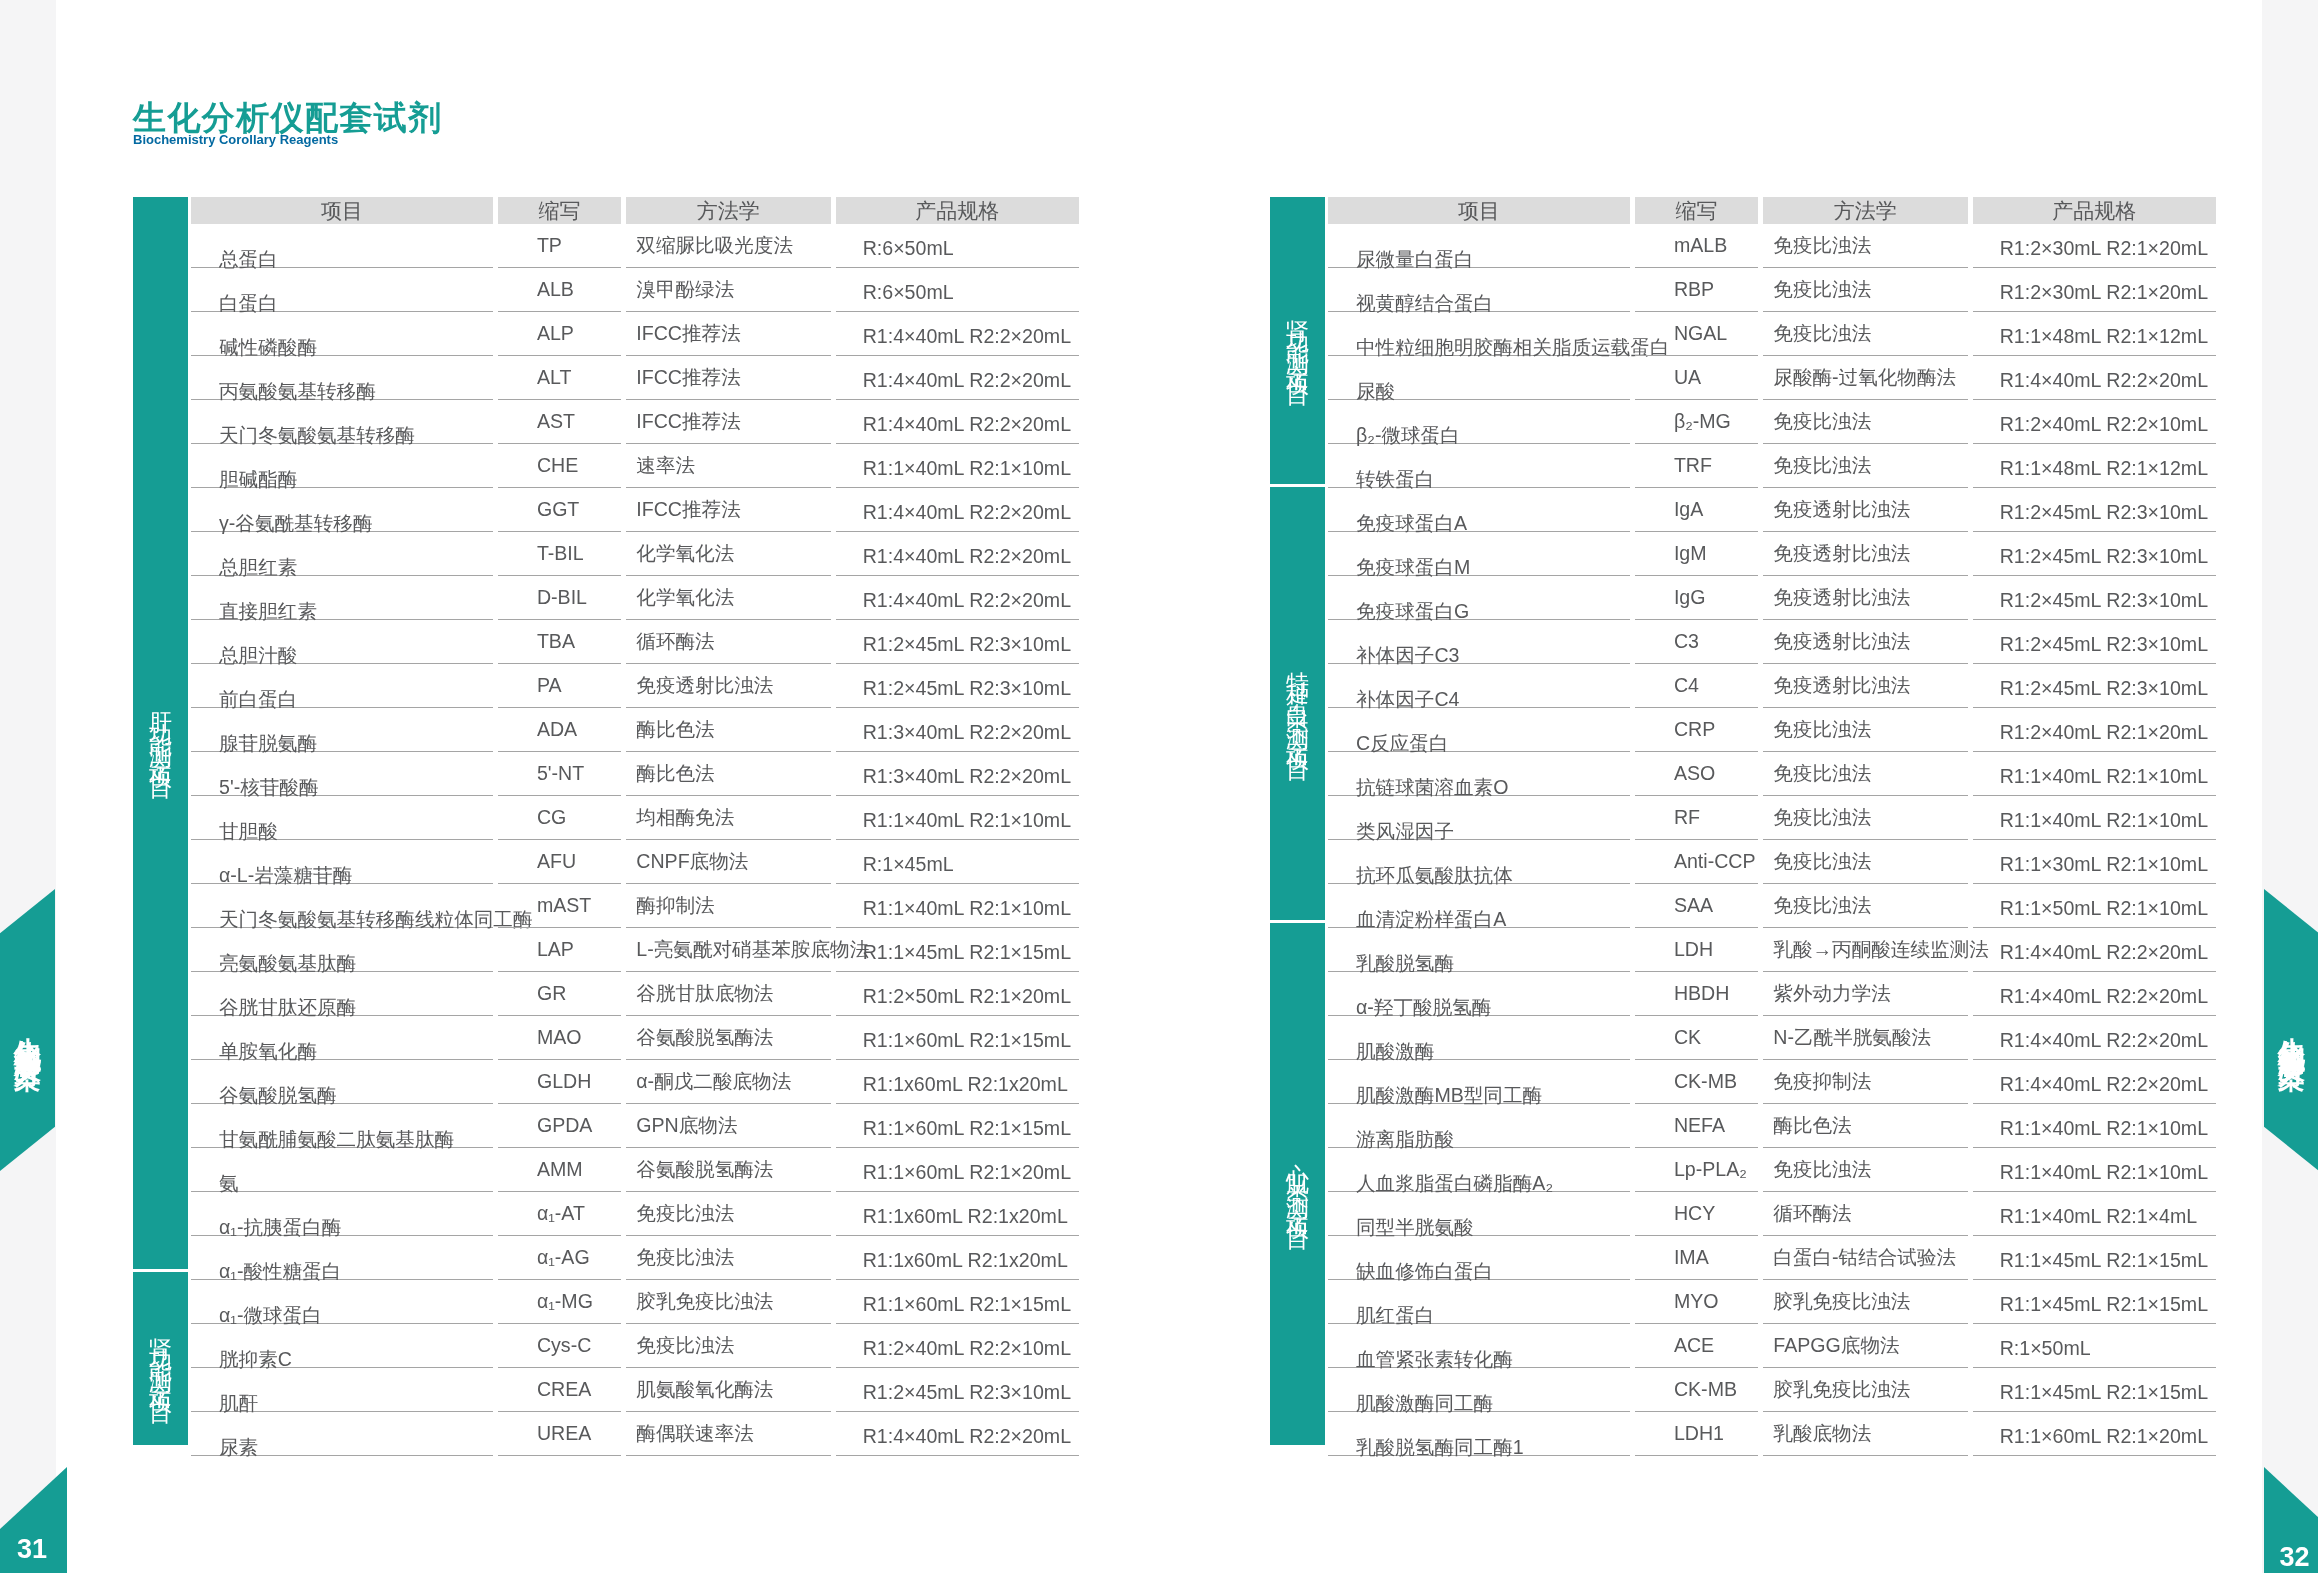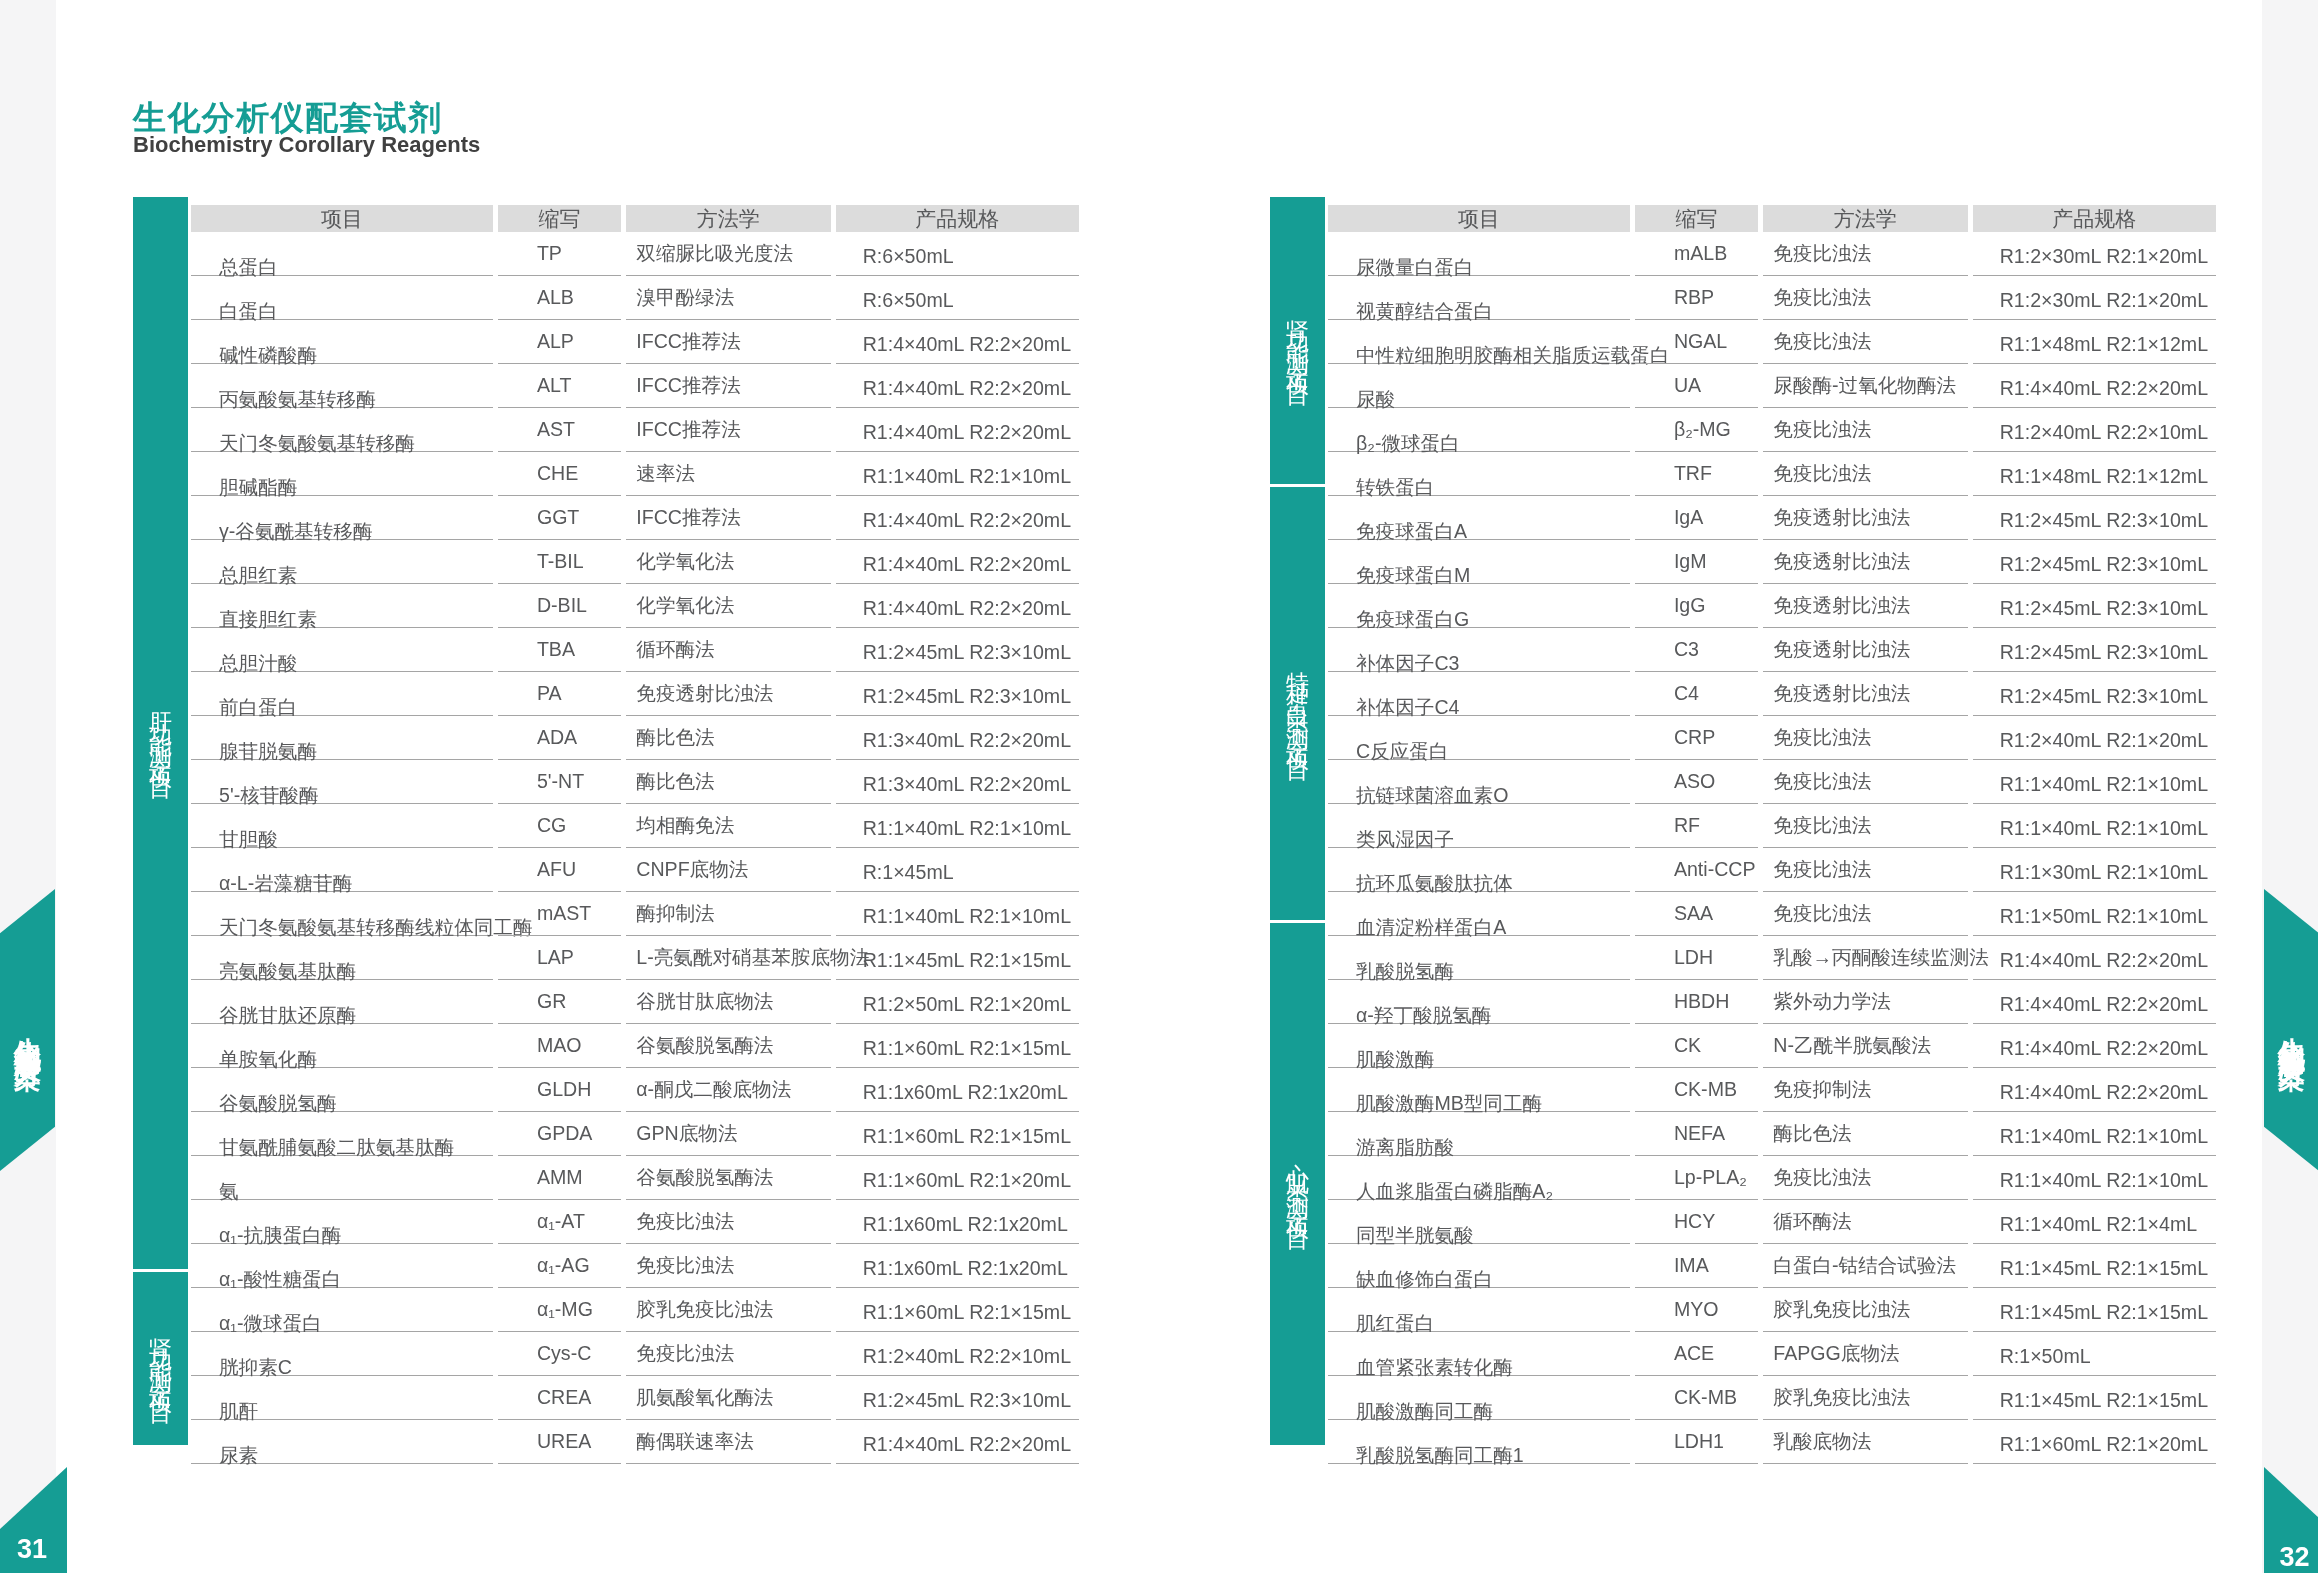--- a/index.html
+++ b/index.html
@@ -5,26 +5,26 @@
   html,body{margin:0;padding:0;}
   body{
     width:2319px;height:1573px;position:relative;overflow:hidden;
     background:#F5F5F6;
     font-family:"Liberation Sans","DejaVu Sans",sans-serif;
   }
   .spread{position:absolute;left:56px;top:0;width:2206px;height:1573px;background:#FFFFFF;}
 
   
   .page-title{position:absolute;left:133px;top:96px;font-size:33px;font-weight:bold;color:#159D94;letter-spacing:1.4px;}
-  .page-subtitle{position:absolute;left:133px;top:132px;font-size:22px;font-weight:bold;color:#404040;text-align:center;}
+  .page-subtitle{position:absolute;left:133px;top:132px;font-size:13px;font-weight:bold;color:#0369a1;text-align:center;}
 
   
   .rtable{position:absolute;top:197px;width:951px;height:1248px;}
   .rtable .grid{
-    position:absolute;left:58px;top:8px;
+    position:absolute;left:58px;top:0;
     display:grid;
     grid-template-columns:302px 123px 205px 243px;
     column-gap:4.9px;
   }
   .hcell{
     background:#DCDCDC;color:#58595B;font-size:21px;
     display:flex;align-items:center;justify-content:center;
   }
   .dcell{
     border-bottom:1.4px solid #A5A5A5;

